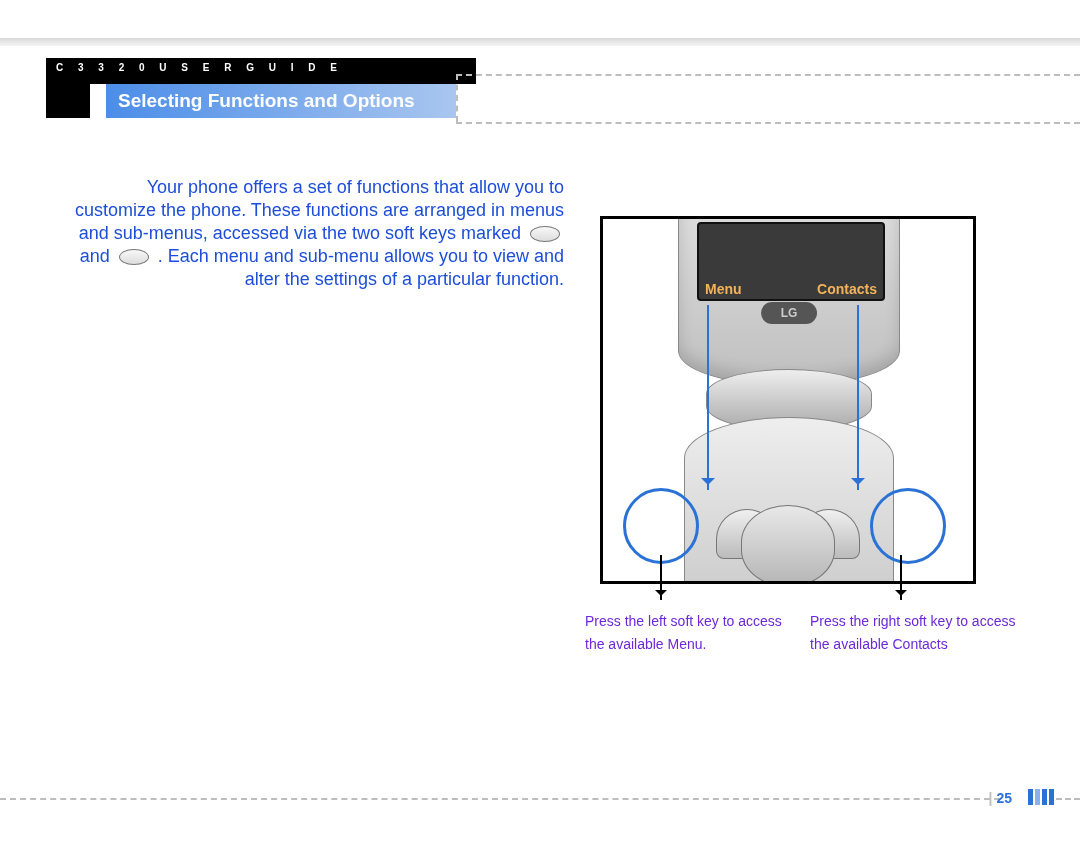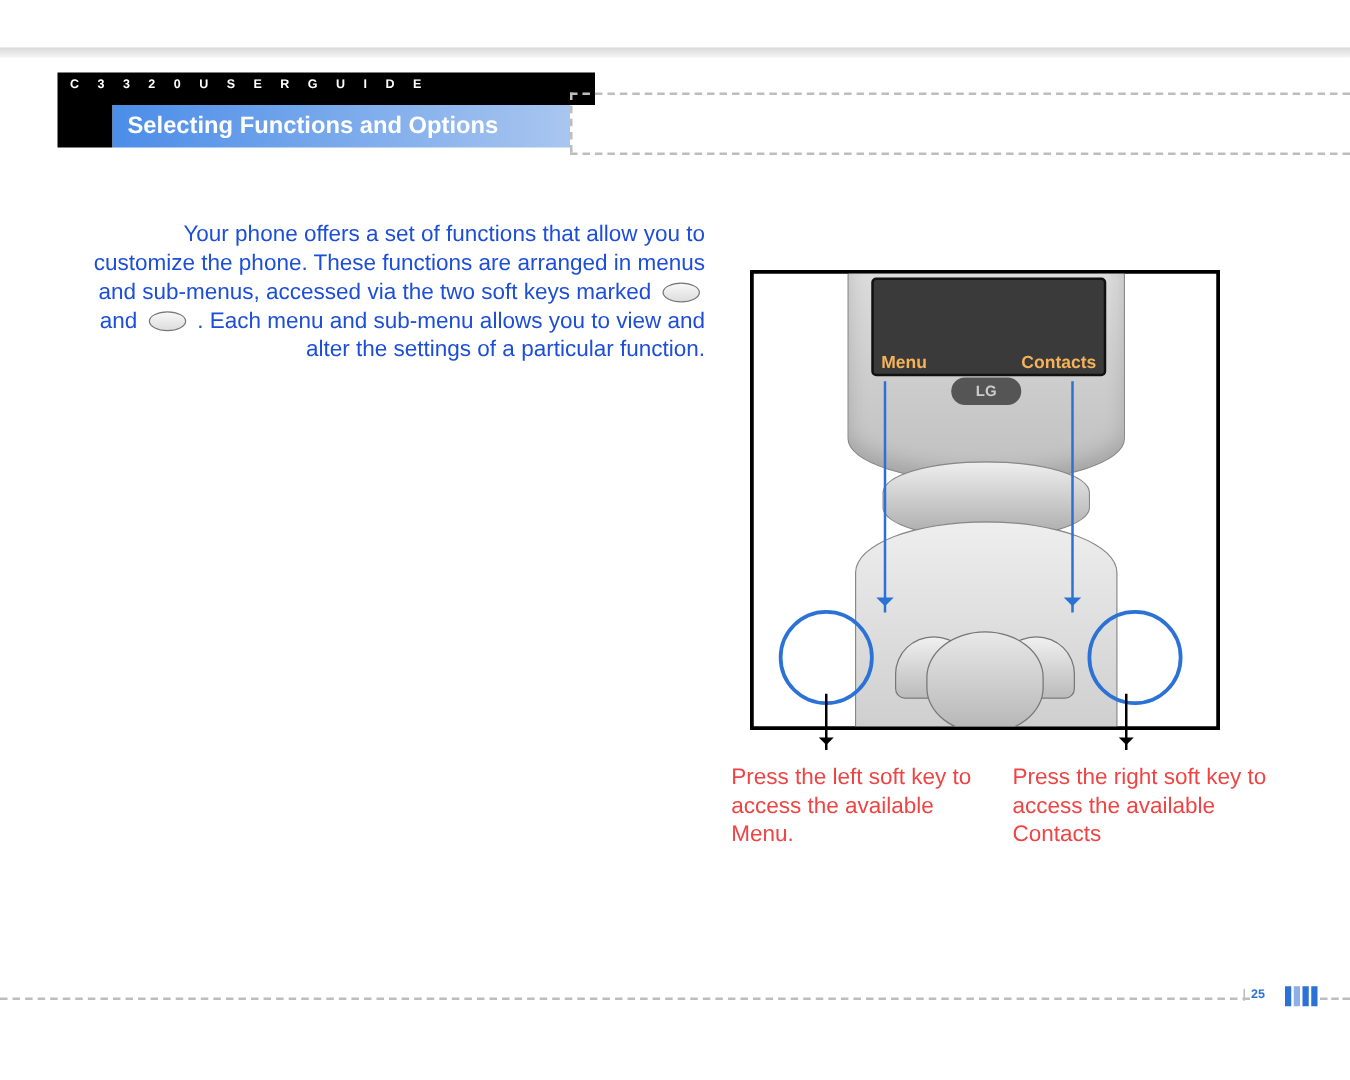--- a/index.html
+++ b/index.html
@@ -2,29 +2,29 @@
 <html><head>
 <meta charset="utf-8">
 <style>
   html,body{margin:0;padding:0;width:1080px;height:864px;background:#fff;font-family:Arial,Helvetica,sans-serif;color:#222;}
   .page{position:relative;width:1080px;height:864px;overflow:hidden;}
   .topband{position:absolute;left:0;top:38px;width:1080px;height:8px;
     background:linear-gradient(#d9d9d9,#f5f5f5);}
   .headerbar{position:absolute;left:46px;top:58px;width:410px;height:18px;background:#000;color:#fff;
     font-size:10px;letter-spacing:6px;padding:4px 10px;font-weight:bold;}
   .titlebar{position:absolute;left:46px;top:84px;width:410px;height:34px;color:#fff;
-    font-weight:bold;font-size:19px;display:flex;align-items:center;}
+    font-weight:bold;font-size:19px;display:flex;align-items:center;gap:16px;}
   .titlebar .blk{width:44px;height:34px;background:#000;}
   .titlebar .grad{flex:1;height:34px;background:linear-gradient(90deg,#4b8de8,#a9c6ef);display:flex;align-items:center;padding-left:12px;}
   .dashH{position:absolute;border-top:2px dashed #bdbdbd;height:0;}
   .dashV{position:absolute;border-left:2px dashed #bdbdbd;width:0;}
   .bodytext{position:absolute;left:64px;top:176px;width:500px;font-size:18px;line-height:23px;color:#1d4ed8;text-align:right;}
   .bodytext .key{display:inline-block;width:28px;height:14px;border:1px solid #777;border-radius:50%;
     vertical-align:middle;background:linear-gradient(#f8f8f8,#ddd);position:relative;margin:0 4px;}
-  .caption{position:absolute;font-size:18px;line-height:23px;color:#ef4444;}
+  .caption{position:absolute;font-size:14px;line-height:23px;color:#6d28d9;}
   .phone{position:absolute;left:600px;top:216px;width:370px;height:362px;border:3px solid #000;background:#fff;overflow:hidden;}
   .phone-body{position:absolute;left:50%;top:-10px;transform:translateX(-50%);width:220px;height:500px;}
   .flip-top{position:absolute;left:0;top:0;width:220px;height:175px;
     background:linear-gradient(180deg,#ddd,#bfbfbf);border-radius:12px 12px 50% 50%/12px 12px 35px 35px;
     border:1px solid #888;box-shadow:inset 0 -8px 15px rgba(0,0,0,.15);}
   .screen{position:absolute;left:18px;top:12px;width:184px;height:75px;background:#3a3a3a;border:2px solid #111;border-radius:4px;}
   .screen-labels{position:absolute;left:0;bottom:2px;width:100%;display:flex;justify-content:space-between;padding:0 6px;box-sizing:border-box;}
   .screen-labels span{font-size:14px;font-weight:bold;color:#f4b25a;}
   .logo{position:absolute;left:50%;top:92px;transform:translateX(-50%);width:56px;height:22px;
     background:#555;border-radius:11px;color:#ccc;font-size:12px;font-weight:bold;display:flex;align-items:center;justify-content:center;}
@@ -41,21 +41,21 @@
   .navpad{position:absolute;left:50%;top:296px;transform:translateX(-50%);width:92px;height:80px;
     background:linear-gradient(180deg,#e8e8e8,#b5b5b5);border:1px solid #777;border-radius:50%/45%;}
   .ring{position:absolute;border:3px solid #2b72d6;border-radius:50%;width:70px;height:70px;}
   .ring.l{left:623px;top:488px;}
   .ring.r{left:870px;top:488px;}
   .arrow{position:absolute;width:2px;background:#2b72d6;}
   .arrow::after{content:"";position:absolute;left:-6px;bottom:-2px;border:7px solid transparent;border-top-color:#2b72d6;}
   .callout{position:absolute;width:2px;background:#000;}
   .callout::after{content:"";position:absolute;left:-5px;bottom:-2px;border:6px solid transparent;border-top-color:#000;}
   .footer{position:absolute;left:0;top:790px;width:1080px;}
-  .pgnum{position:absolute;right:68px;top:0;font-size:10px;font-weight:bold;color:#2b72d6;}
+  .pgnum{position:absolute;right:68px;top:0;font-size:14px;font-weight:bold;color:#2b72d6;}
   .pgnum .bar{color:#bfbfbf;margin-right:4px;}
   .ticks{position:absolute;right:26px;top:-1px;display:flex;gap:2px;}
   .ticks i{width:5px;height:16px;background:#2b72d6;display:block;}
   .ticks i.mid{background:#8db1e6;}
 </style>
 </head>
 <body>
 
 <div class="page">
 

